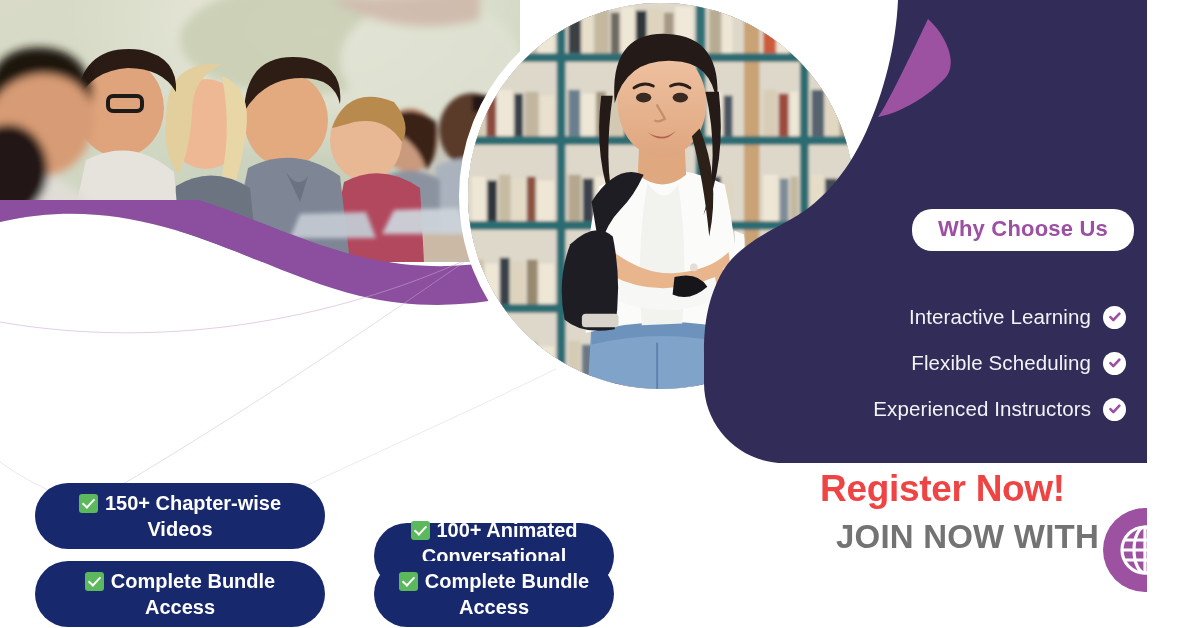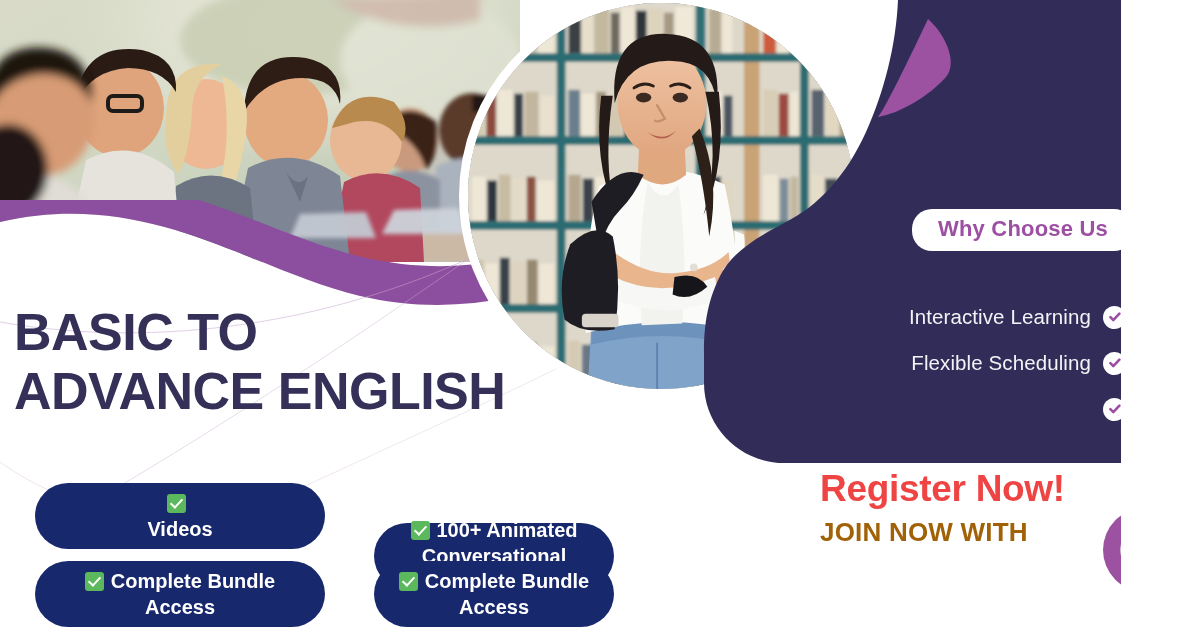--- a/index.html
+++ b/index.html
@@ -2,21 +2,21 @@
 <html><head>
 <meta charset="utf-8">
 <style>
   html,body{margin:0;padding:0;}
   body{
     width:1200px;height:628px;
     background:#ffffff;
     font-family:"Liberation Sans",sans-serif;
     overflow:hidden;
   }
-  #canvas{position:relative;width:1121px;height:628px;overflow:hidden;background:#fff;}
+  #canvas{position:relative;width:1121px;height:628px;overflow:hidden;background:#fff;padding-left:26px;}
 
   
   .photo-classroom{
     position:absolute;left:0;top:0;width:520px;height:262px;
     overflow:hidden;
   }
   .photo-classroom svg{display:block;width:520px;height:262px;}
 
   
   .wave{position:absolute;left:0;top:200px;width:620px;height:120px;}
@@ -142,24 +142,25 @@
   }
   .register-title{
     color:#ef4444;
     font-size:37px;font-weight:bold;
     letter-spacing:-.3px;
     line-height:1.05;
     white-space:nowrap;
   }
   .register-sub{
     margin-top:8px;
-    color:#a16207;
-    font-size:26px;font-weight:bold;
+    color:#737373;
+    font-size:33px;font-weight:bold;
     line-height:1.22;
     letter-spacing:.2px;
+    margin-left:16px;
   }
   .register-sub .line{display:block;white-space:nowrap;}
 
   .globe{
     position:absolute;left:1103px;top:508px;
     width:84px;height:84px;border-radius:50%;
     background:#9c52a1;
     display:flex;align-items:center;justify-content:center;
   }
   .globe svg{display:block;}
@@ -487,46 +488,43 @@
       </div>
       <div class="feature-row">
         <span class="feature-label">Flexible Scheduling</span>
         <span class="check-circle">
           <svg width="14" height="14" viewBox="0 0 14 14" aria-hidden="true">
             <path d="M2.4 7.2 L5.3 10.1 L11.4 3.6" fill="none" stroke="#9c4fa3" stroke-width="2.6" stroke-linecap="round" stroke-linejoin="round"></path>
           </svg>
         </span>
       </div>
       <div class="feature-row">
+        <span class="feature-label">Experienced Instructors</span>
         <span class="check-circle">
           <svg width="14" height="14" viewBox="0 0 14 14" aria-hidden="true">
             <path d="M2.4 7.2 L5.3 10.1 L11.4 3.6" fill="none" stroke="#9c4fa3" stroke-width="2.6" stroke-linecap="round" stroke-linejoin="round"></path>
           </svg>
         </span>
       </div>
     </div>
   </div>
 
   <div class="logo">
     <svg width="200" height="160" viewBox="0 0 200 160" aria-hidden="true">
       <path d="M62 14 C62 14 20 104 12 112 C34 108 62 92 80 72 C92 58 80 30 62 14 Z" fill="#9c52a1"></path>
       <path d="M72 10 C100 38 124 74 136 110 C120 112 98 110 82 104 C92 70 88 36 72 10 Z" fill="#322d58"></path>
       <path d="M30 122 C60 96 104 82 136 84 C122 104 96 122 68 128 C54 130 40 128 30 122 Z" fill="#322d58"></path>
     </svg>
   </div>
 
-  <div class="title">
-    <span class="line">BASIC TO</span>
-    <span class="line">ADVANCE ENGLISH</span>
-  </div>
 
   <div class="badges">
     <div class="badge badge-1">
       <span class="badge-txt">
-        <span class="chk"></span><br>
+        <span class="chk"></span><span>150+ Chapter-wise</span><br>
         <span>Videos</span>
       </span>
     </div>
     <div class="badge badge-2">
       <span class="badge-txt">
         <span class="chk"></span><span>100+ Animated</span><br>
         <span>Conversational Videos</span>
       </span>
     </div>
     <div class="badge badge-3">

